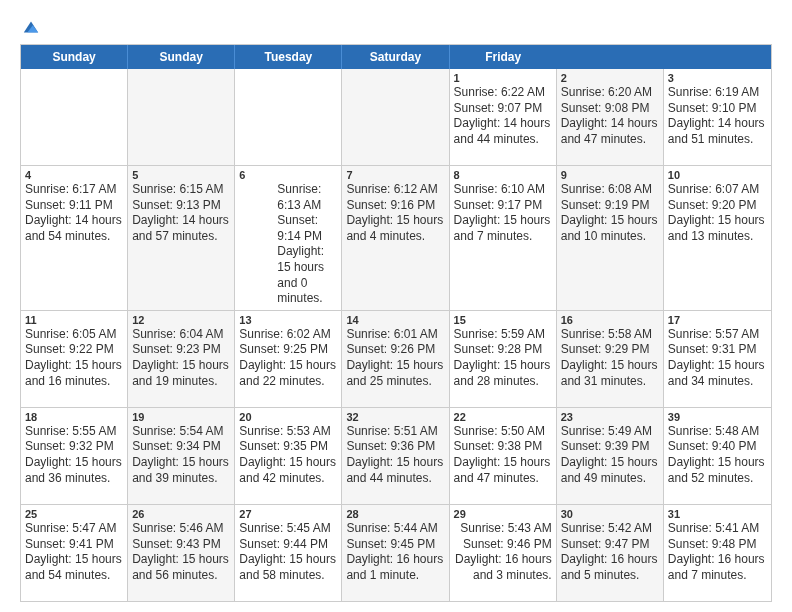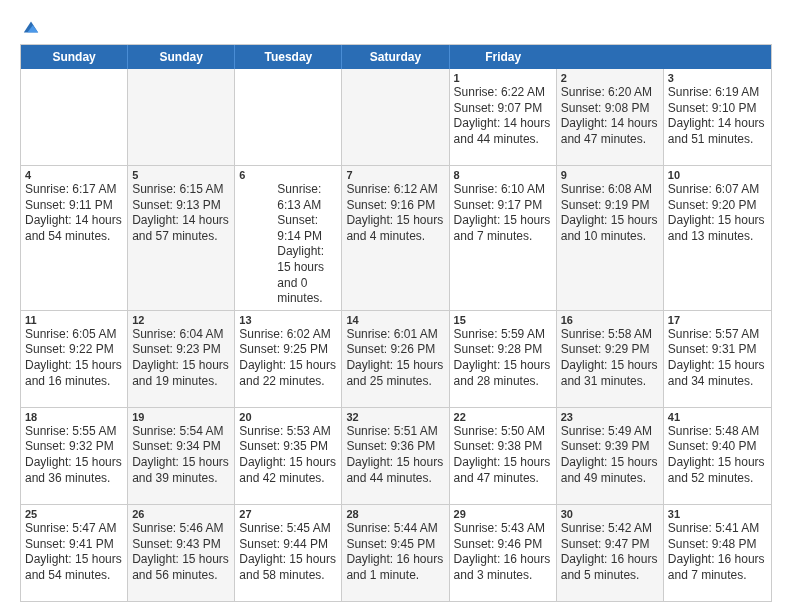--- a/index.html
+++ b/index.html
@@ -316,21 +316,21 @@
 and 47 minutes.</div>
           </div>
           <div class="cal-cell shaded">
             <span class="day-num">23</span>
             <div class="cell-text" style="white-space: pre-line;">Sunrise: 5:49 AM
 Sunset: 9:39 PM
 Daylight: 15 hours
 and 49 minutes.</div>
           </div>
           <div class="cal-cell">
-            <span class="day-num">41</span>
+            <span class="day-num">39</span>
             <div class="cell-text" style="white-space: pre-line;">Sunrise: 5:48 AM
 Sunset: 9:40 PM
 Daylight: 15 hours
 and 52 minutes.</div>
           </div>
         </div>
         <div class="cal-row">
           <div class="cal-cell">
             <span class="day-num">25</span>
             <div class="cell-text" style="white-space: pre-line;">Sunrise: 5:47 AM
@@ -354,21 +354,21 @@
           </div>
           <div class="cal-cell shaded">
             <span class="day-num">28</span>
             <div class="cell-text" style="white-space: pre-line;">Sunrise: 5:44 AM
 Sunset: 9:45 PM
 Daylight: 16 hours
 and 1 minute.</div>
           </div>
           <div class="cal-cell">
             <span class="day-num">29</span>
-            <div class="cell-text" style="white-space: pre-line;">Sunrise: 5:43 AM
+            <div class="cell-text" style="white-space: pre-line; text-align: right;">Sunrise: 5:43 AM
 Sunset: 9:46 PM
 Daylight: 16 hours
 and 3 minutes.</div>
           </div>
           <div class="cal-cell shaded">
             <span class="day-num">30</span>
             <div class="cell-text" style="white-space: pre-line;">Sunrise: 5:42 AM
 Sunset: 9:47 PM
 Daylight: 16 hours
 and 5 minutes.</div>

